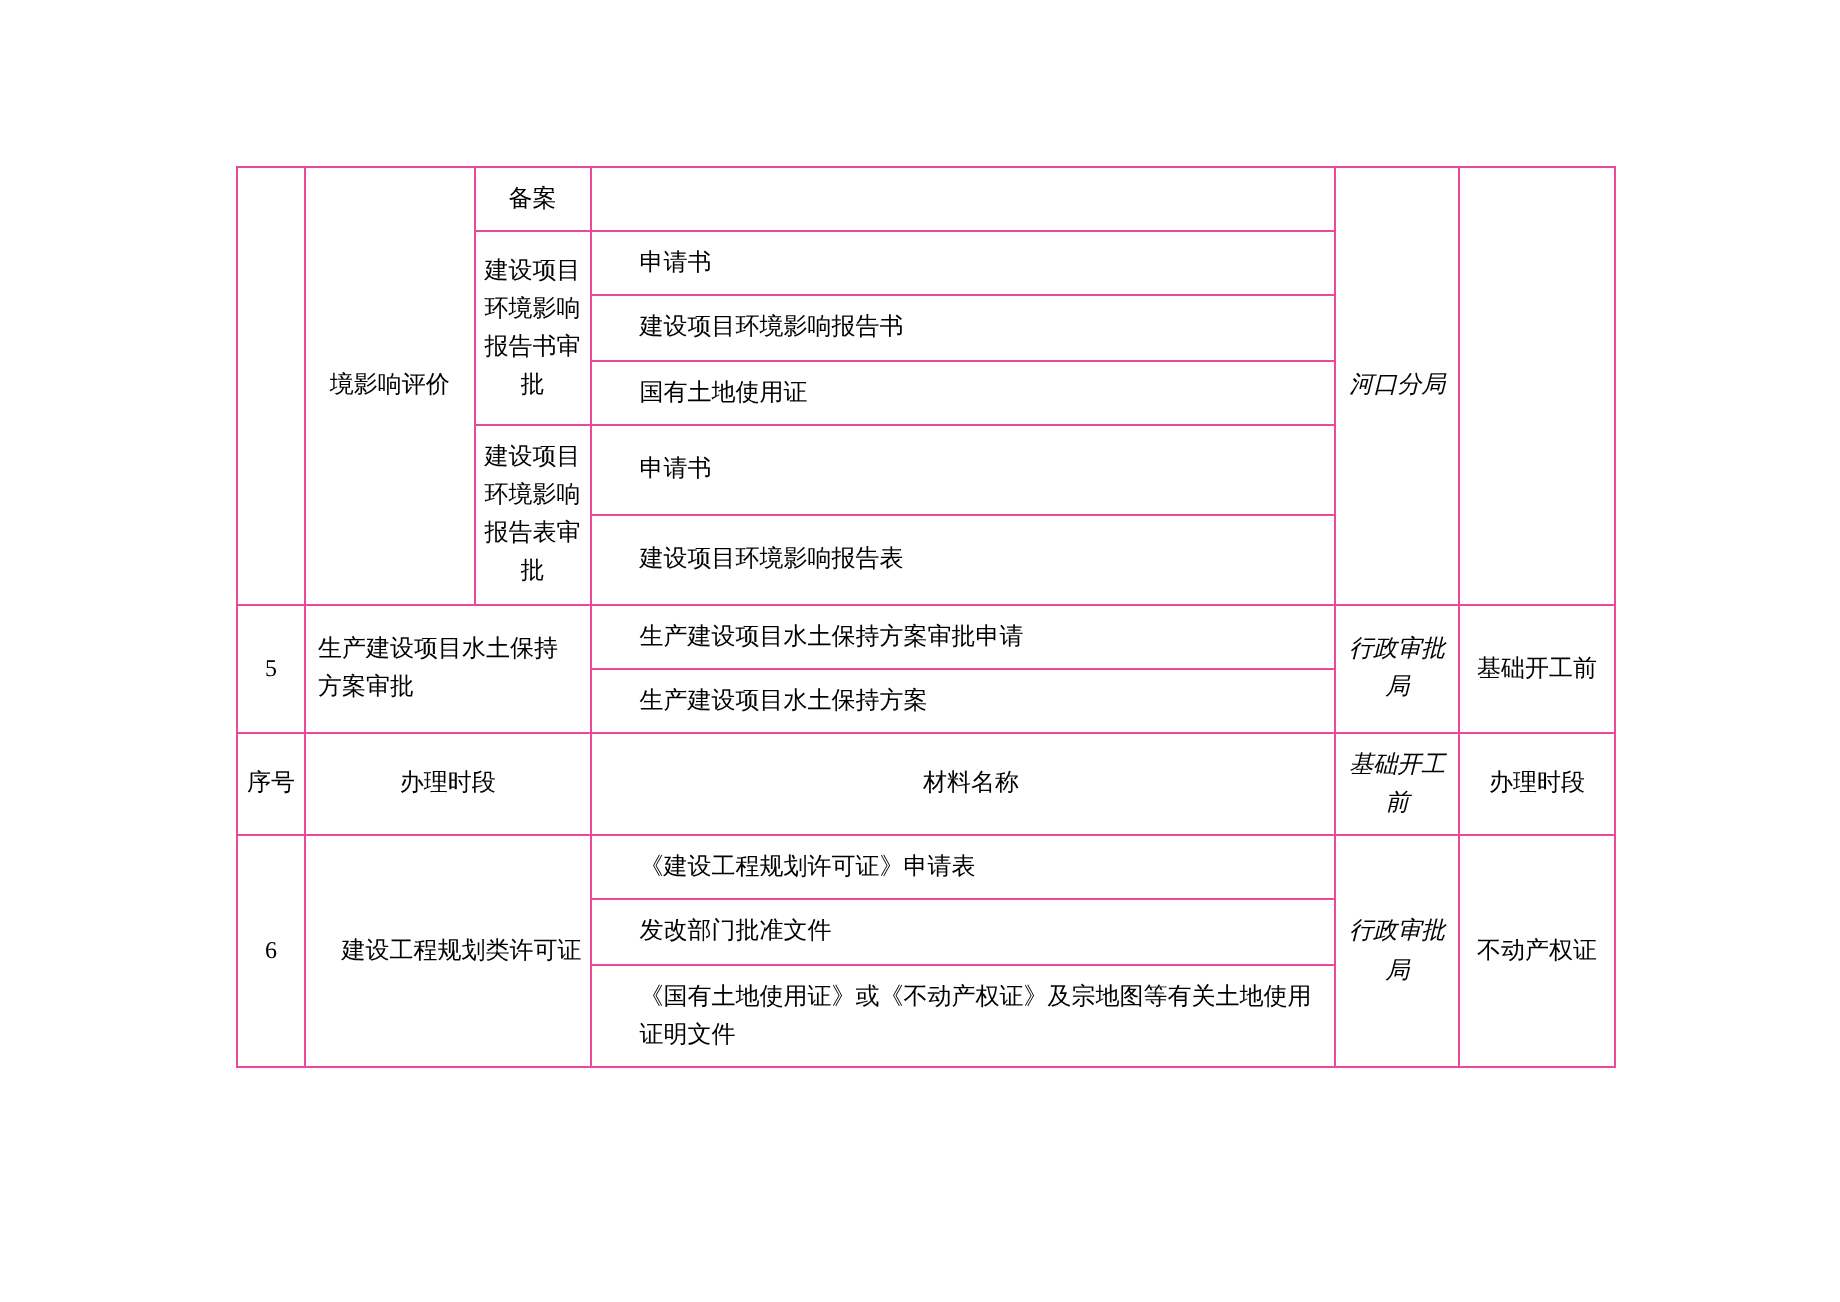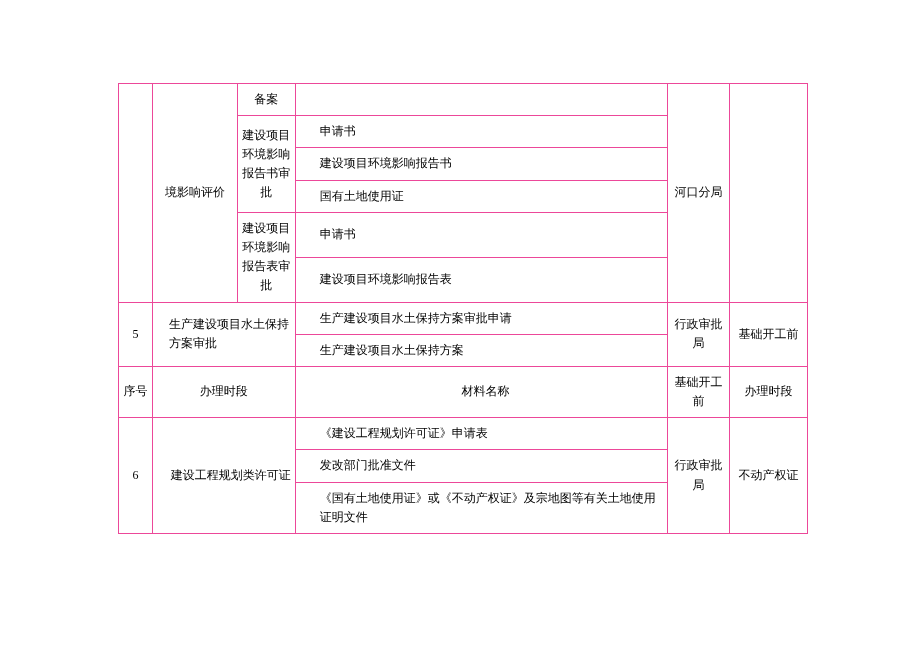--- a/index.html
+++ b/index.html
@@ -38,34 +38,35 @@
     .col-subitem {
       width: 58px;
     }
     .col-material {
       width: 373px;
       text-align: left;
       padding-left: 12px;
     }
     .col-dept {
       width: 62px;
+      font-style: italic;
     }
     .col-time {
       width: 78px;
     }
     .header-row td {
       font-weight: normal;
     }
     .material-cell {
       text-align: left;
       padding-left: 24px;
     }
     .item-name-merged {
       text-align: left;
-      padding-left: 16px;
+      padding-left: 6px;
     }
   </style>
 </head>
 <body>
 
 <div class="table-container">
 <table>
 
   <tbody>
         <tr>

